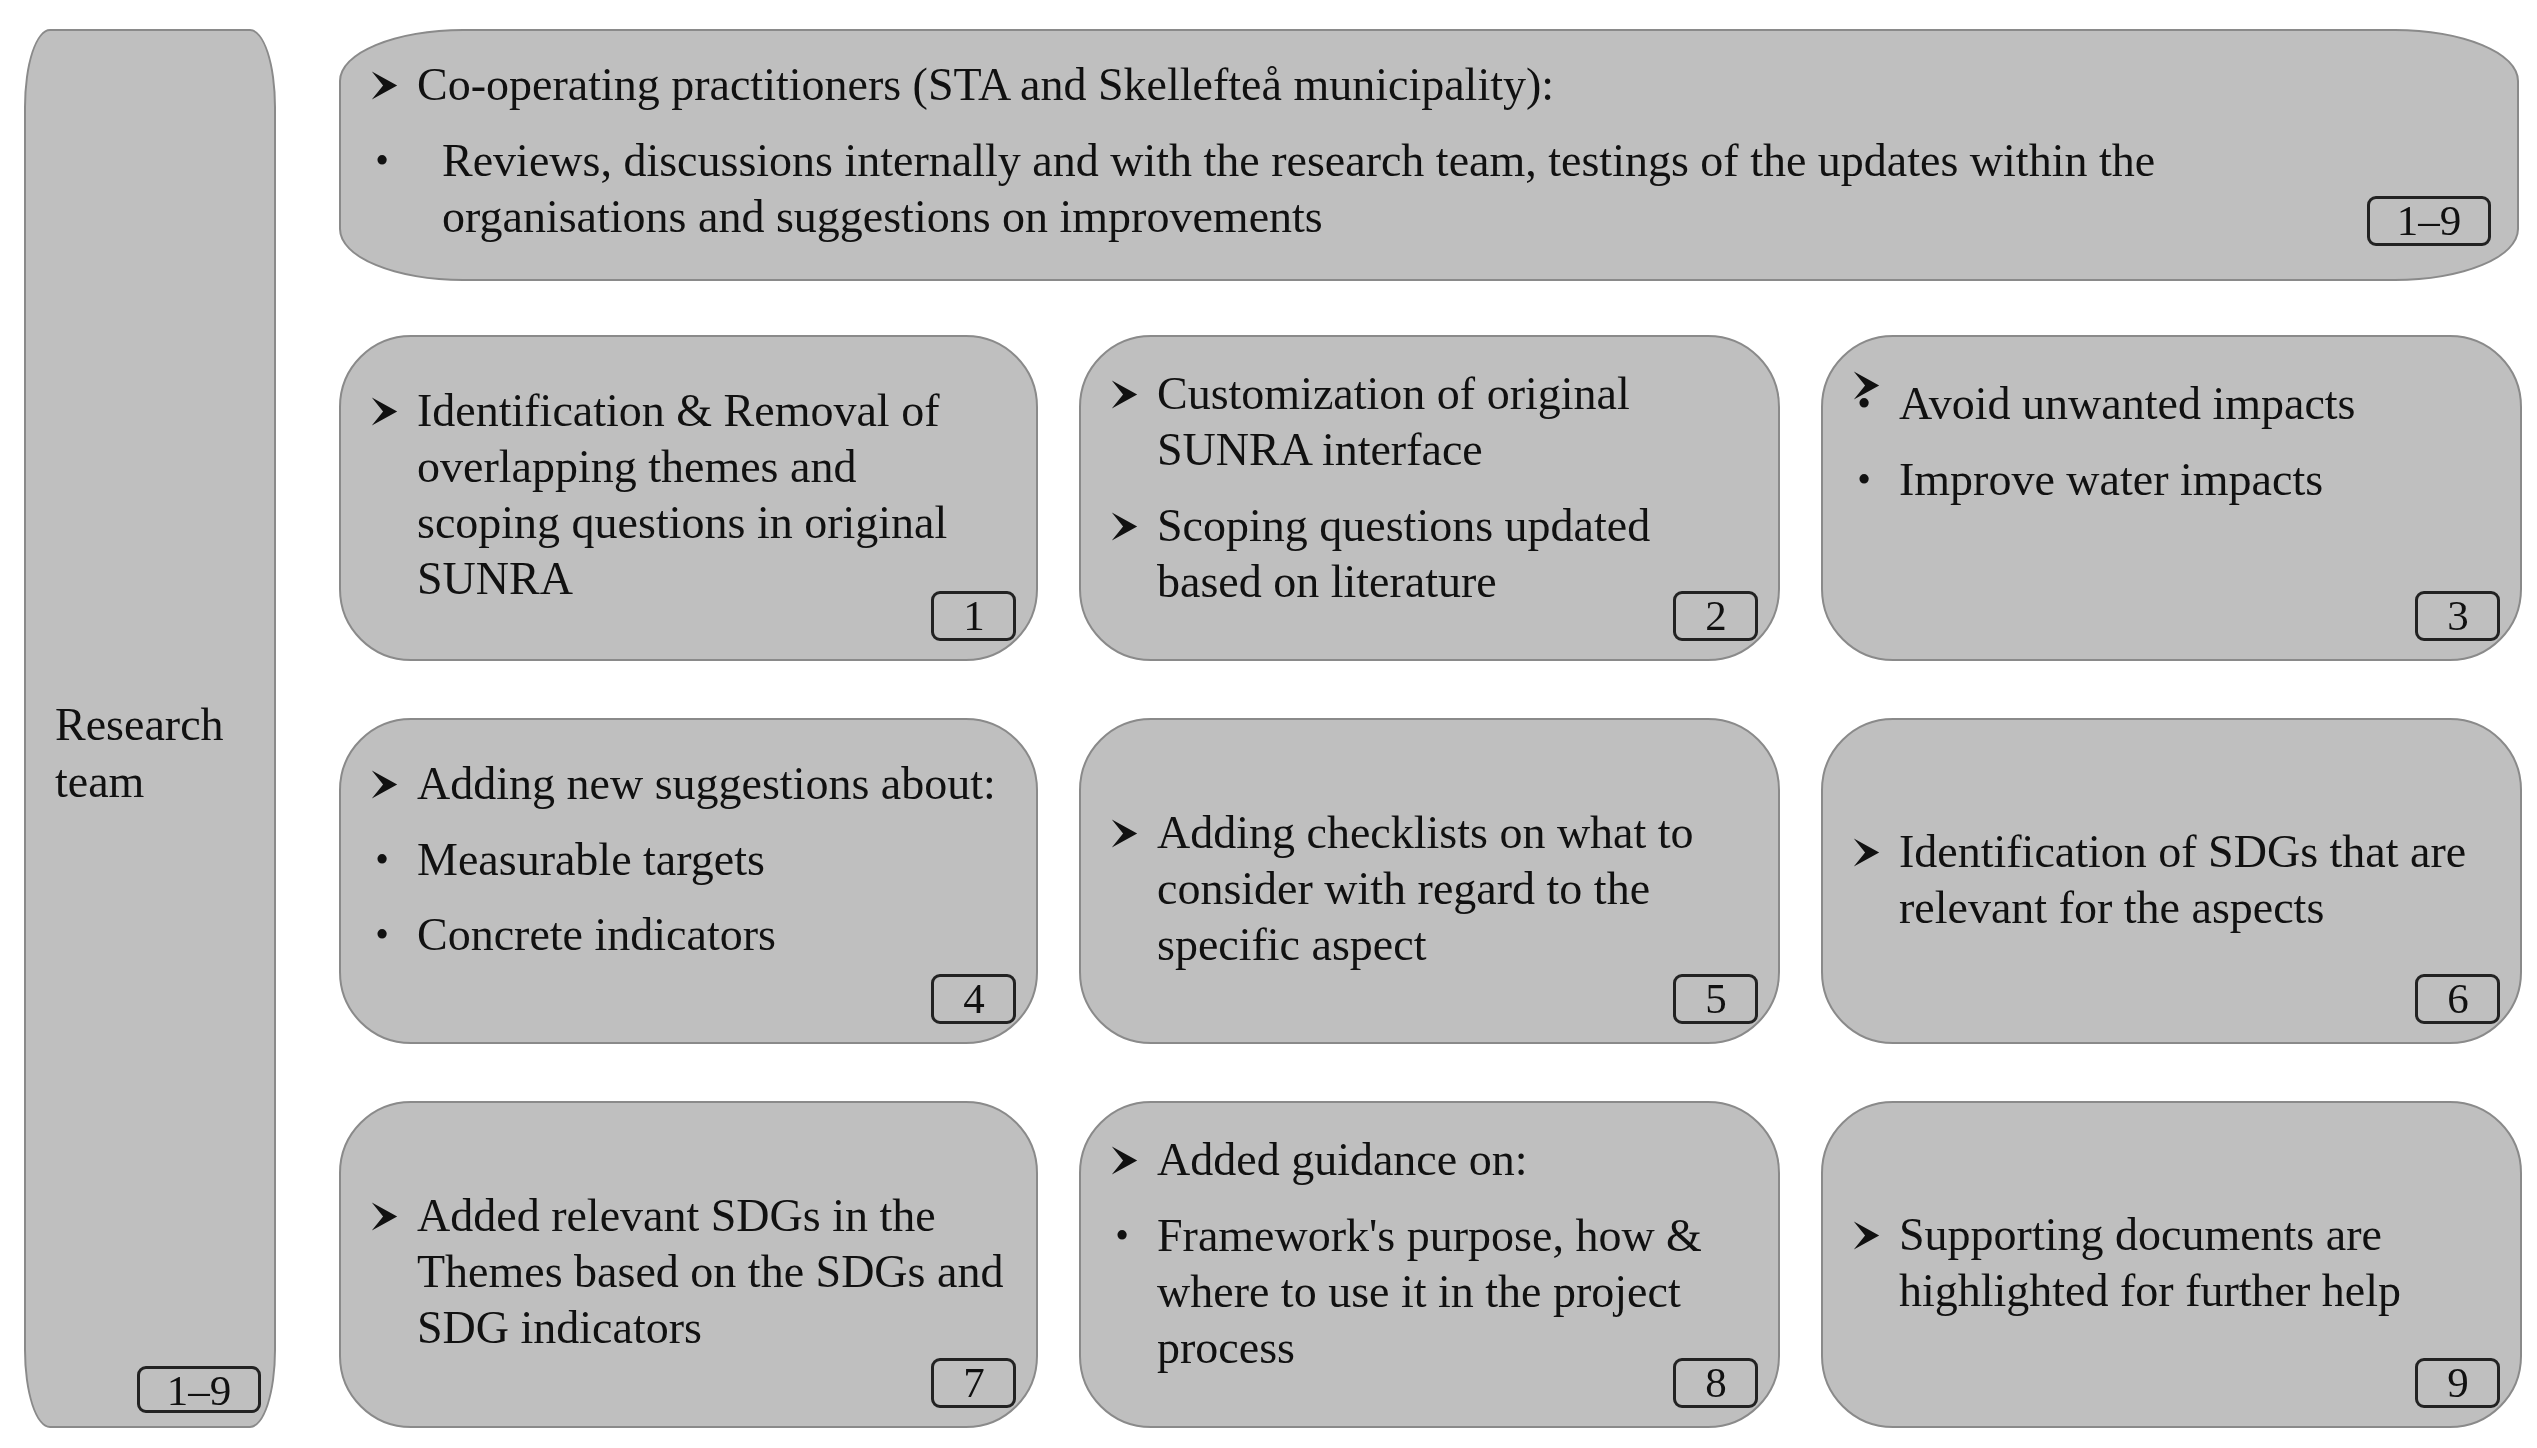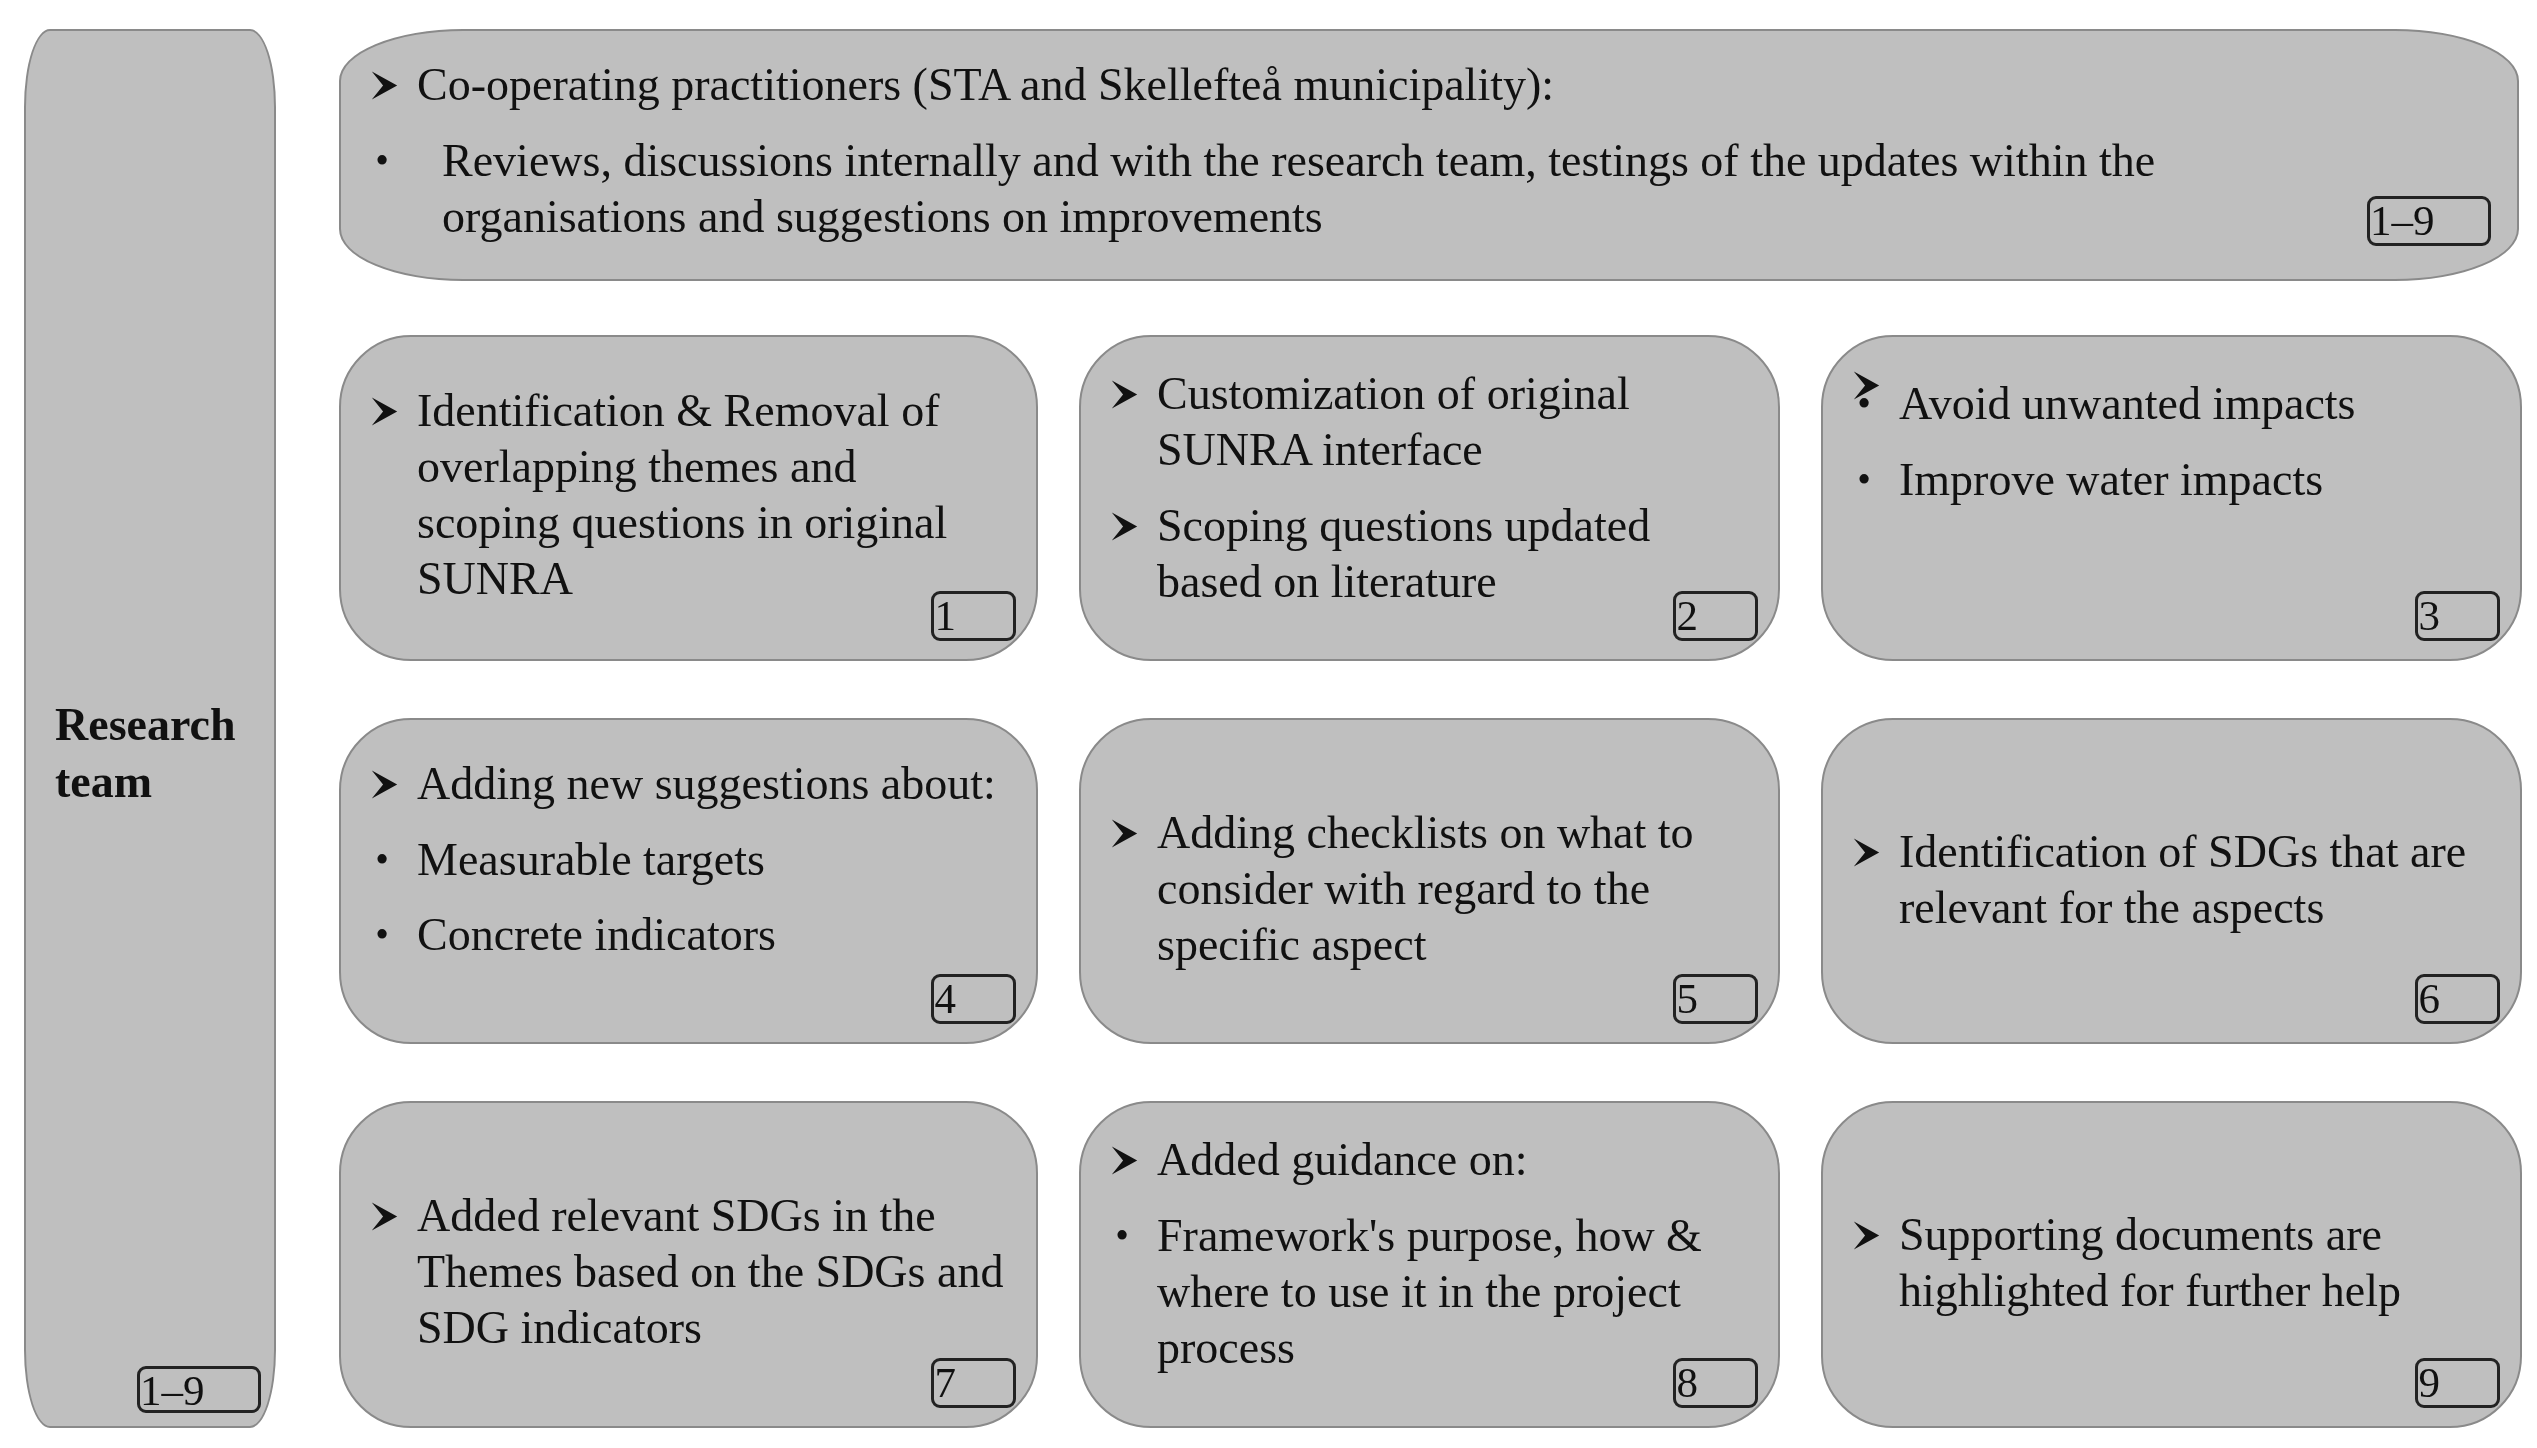--- a/index.html
+++ b/index.html
@@ -1,29 +1,29 @@
 <!DOCTYPE html>
 <html style="font-size:10.4px"><head>
 <meta charset="utf-8">
 <style>
   html, body { margin:0; padding:0; background:#ffffff; }
   body { width:2538px; height:1449px; position:relative; overflow:hidden;
          font-family:"Liberation Serif","DejaVu Serif",serif; color:#111; }
   .panel { position:absolute; background:#bfbfbf; border:2.6px solid #8a8a8a; box-sizing:border-box;padding-left:19px; }
   .left { left:24px; top:29px; width:252px; height:1399px; border-radius:26px / 78px; }
-  .left-label { position:absolute; left:29px; top:665px; font-size:46px; line-height:57px;font-weight:bold; }
+  .left-label { position:absolute; left:29px; top:665px; font-size:46px; line-height:57px; }
   .banner { left:339px; top:29px; width:2180px; height:252px; border-radius:124px / 52px; }
   .box { border-radius:72px; }
   .content { position:absolute; left:29px; right:26px; font-size:46px; line-height:56px; }
   .item { position:relative; padding-left:47px; margin-bottom:19.6px; }
   .mark { position:absolute; left:0; top:0; width:39px; text-align:left; }
   .arrow svg { width:29px; height:31px; margin-top:13px; }
   .bullet { font-size:39px; left:5.2px; }
   .badge { position:absolute; border:3.3px solid #222; border-radius:9px; box-sizing:border-box;
-           font-size:43px; line-height:44px; text-align:left; background:transparent; }
+           font-size:43px; line-height:44px; text-align:center; background:transparent; }
 </style>
 </head>
 <body>
 
 <div class="panel left">
   <div class="left-label">
     <div>Research</div>
     <div>team</div>
   </div>
   <div class="badge" style="left:111px; bottom:13px; width:124px; height:47px;">1–9</div>

